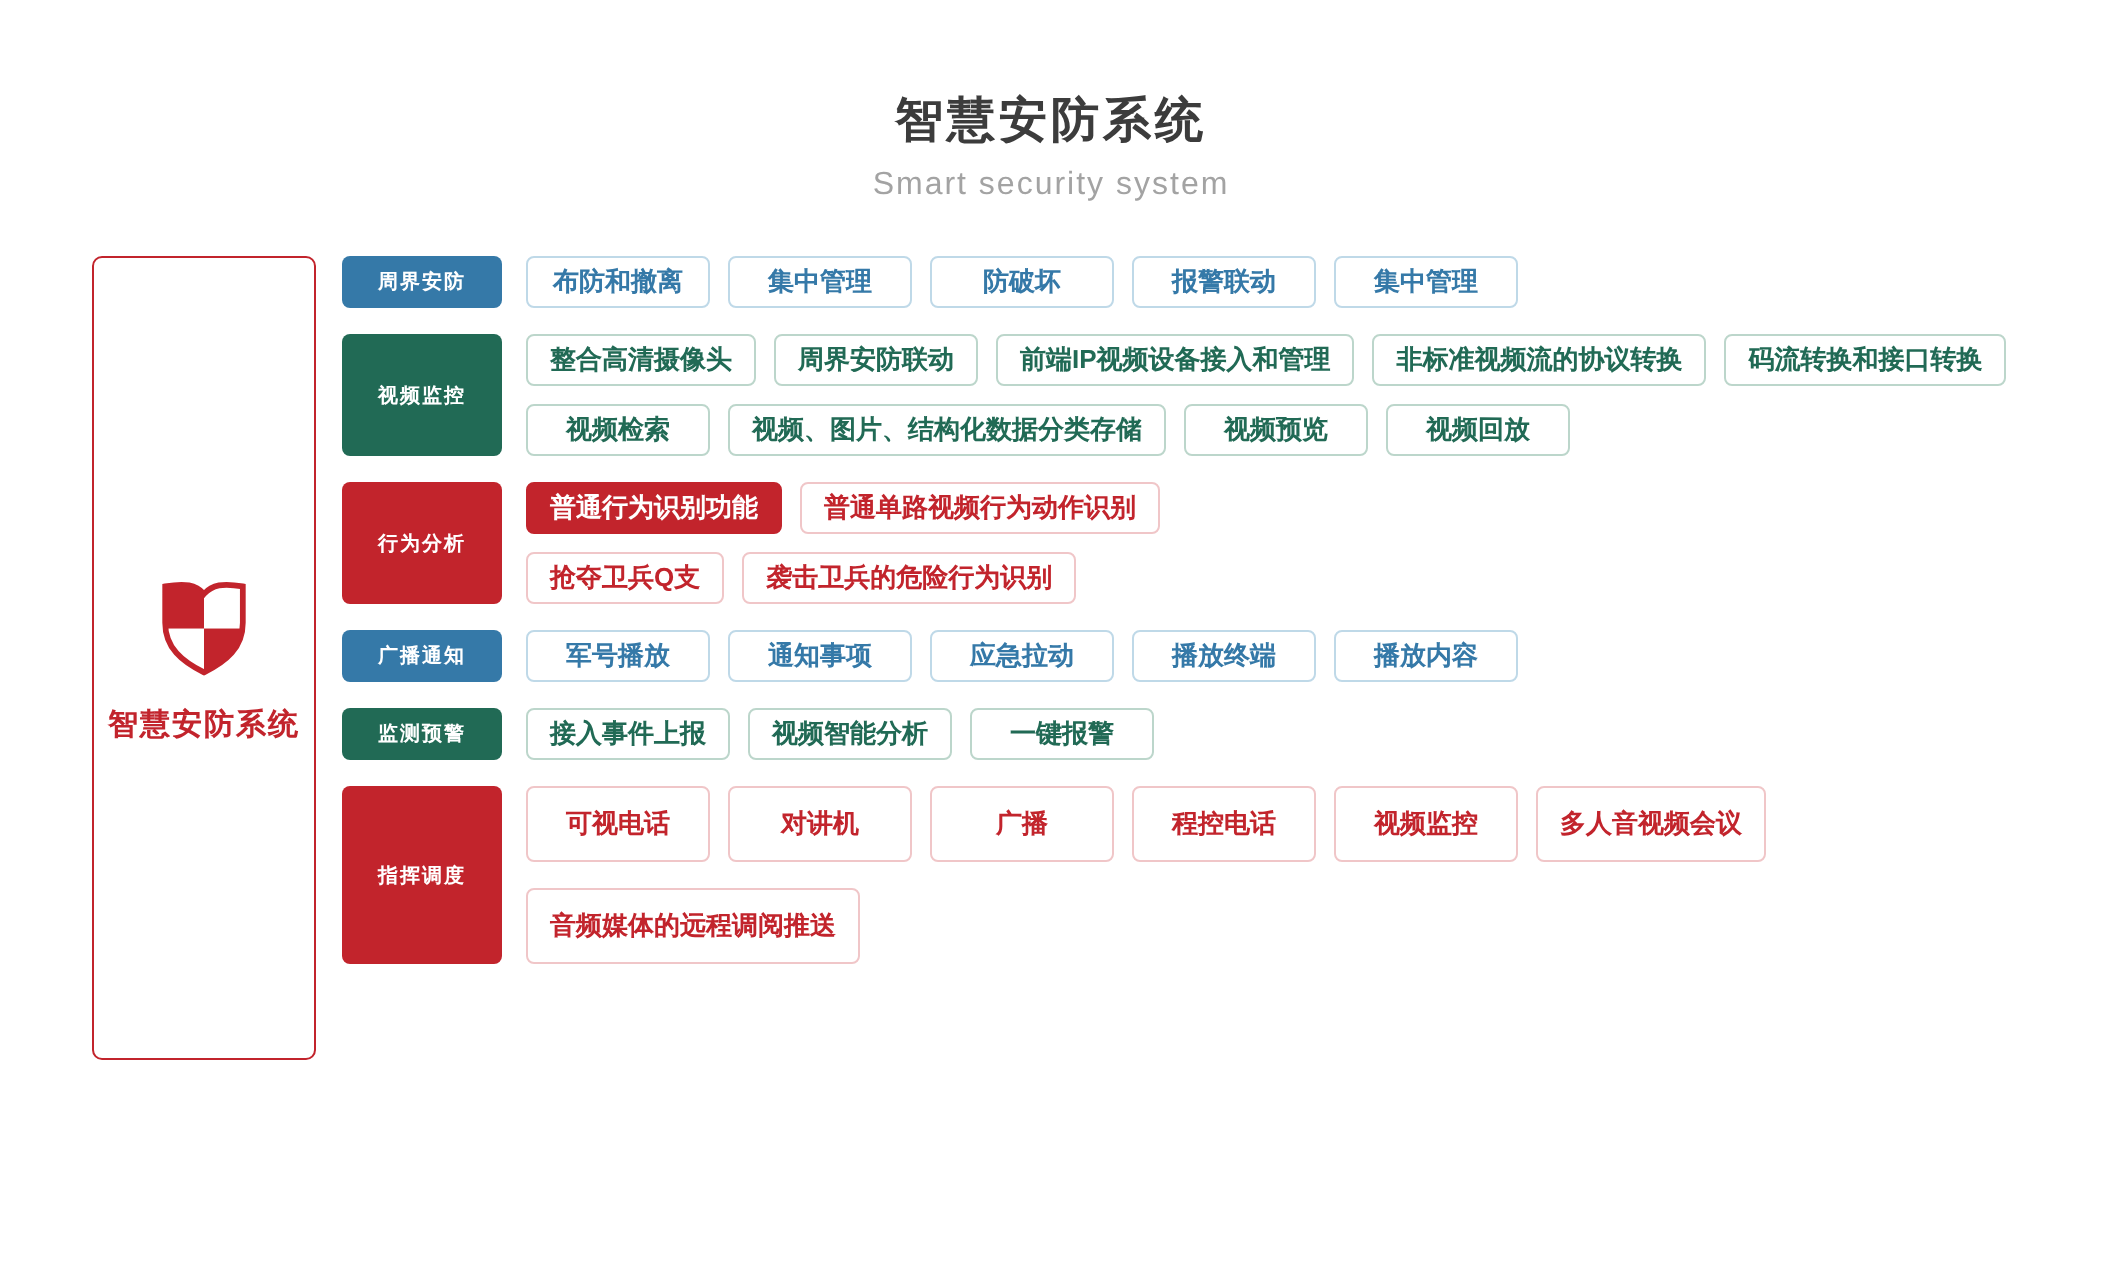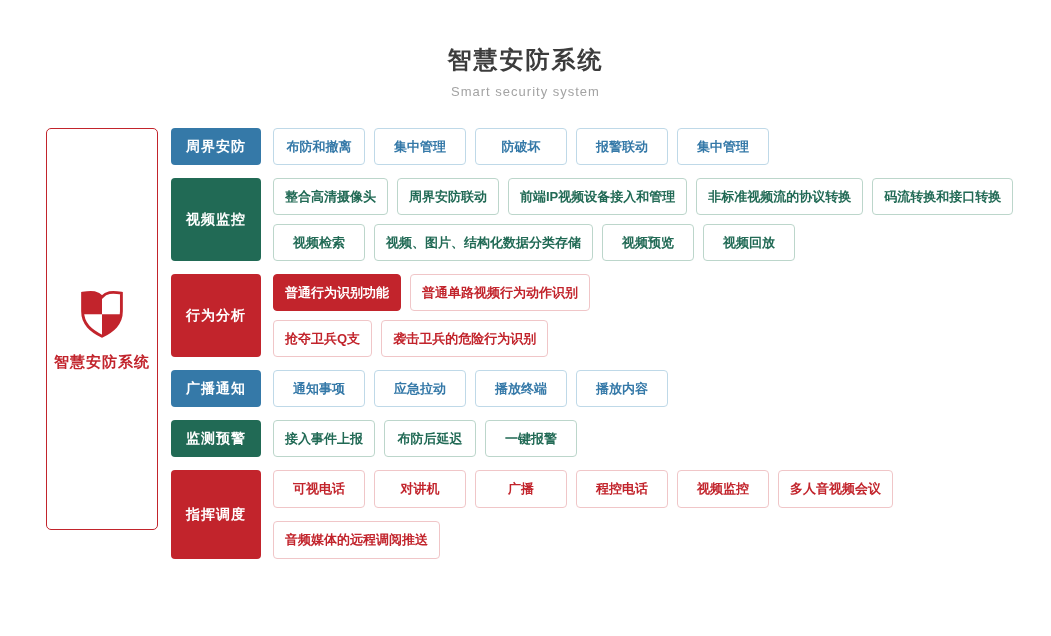--- a/index.html
+++ b/index.html
@@ -2,43 +2,43 @@
 <html style="--red: #c2242c;"><head>
 <meta charset="utf-8">
 <style>
   html,body { margin:0; padding:0; background:#fff; }
   .canvas {
     position:relative; width:1051px; height:636px; background:#ffffff;
     font-family:"Liberation Sans","DejaVu Sans",sans-serif; overflow:hidden;
   }
   .header { position:absolute; top:44px; left:0; right:0; text-align:center; }
   .title  { margin:0; font-size:24px; font-weight:bold; color:#3c3c3c; letter-spacing:2px; }
-  .subtitle { margin-top:8px; font-size:13px; color:#a3a3a3; letter-spacing:1px;text-align:center; }
+  .subtitle { margin-top:8px; font-size:16px; color:#a3a3a3; letter-spacing:1px;text-align:center; }
 
   .main { position:absolute; top:128px; left:46px; display:flex; align-items:flex-start; }
 
   .side-panel {
     width:112px; height:402px; box-sizing:border-box;
     border:1px solid var(--red); border-radius:5px; background:#fff;
     display:flex; flex-direction:column; align-items:center; justify-content:center; gap:13px;
   }
   .side-panel .icon { width:54px; height:54px; display:block; }
   .side-label { color:var(--red); font-weight:bold; font-size:15px; letter-spacing:1px; }
 
   .groups { display:flex; flex-direction:column; margin-left:13px; gap:13px; }
   .group  { display:flex; align-items:stretch; }
   .cat {
-    width:90px; flex-shrink:0; border-radius:4px; background:var(--c);
-    color:#fff; font-weight:bold; font-size:14px; letter-spacing:1px;
+    width:80px; flex-shrink:0; border-radius:4px; background:var(--c);
+    color:#fff; font-weight:bold; font-size:10px; letter-spacing:1px;
     display:flex; align-items:center; justify-content:center;
   }
   .rows { display:flex; flex-direction:column; justify-content:center; margin-left:12px; gap:9px; }
   .btn-row { display:flex; gap:9px; }
   .chip {
-    height:37px; min-width:92px; padding:0 11px; box-sizing:border-box;
+    height:26px; min-width:92px; padding:0 11px; box-sizing:border-box;
     background:#fff; border:1px solid var(--cb); border-radius:4px;
     color:var(--c); font-weight:bold; font-size:13px; font-family:inherit;
     display:flex; align-items:center; justify-content:center; white-space:nowrap; cursor:default;
   }
   .chip.solid { background:var(--c); border-color:var(--c); color:#fff; }
   .group.tall .rows { gap:13px; }
   .group.tall .chip { height:38px; }
 </style>
 </head>
 <body>
@@ -117,35 +117,36 @@
               <button class="chip">袭击卫兵的危险行为识别</button>
             </div>
           </div>
   </div>
         <div class="group" style="--c: #3579a8; --cb: #bfd9e8;">
     <div class="cat">
       <span>广播通知</span>
     </div>
     <div class="rows">
             <div class="btn-row">
+              <button class="chip">军号播放</button>
               <button class="chip">通知事项</button>
               <button class="chip">应急拉动</button>
               <button class="chip">播放终端</button>
               <button class="chip">播放内容</button>
             </div>
           </div>
   </div>
         <div class="group" style="--c: #216a55; --cb: #bcd6cb;">
     <div class="cat">
       <span>监测预警</span>
     </div>
     <div class="rows">
             <div class="btn-row">
               <button class="chip">接入事件上报</button>
-              <button class="chip">布防后延迟</button>
+              <button class="chip">视频智能分析</button>
               <button class="chip">一键报警</button>
             </div>
           </div>
   </div>
         <div class="group tall" style="--c: #c2242c; --cb: #f0c6c8;">
     <div class="cat">
       <span>指挥调度</span>
     </div>
     <div class="rows">
             <div class="btn-row">

